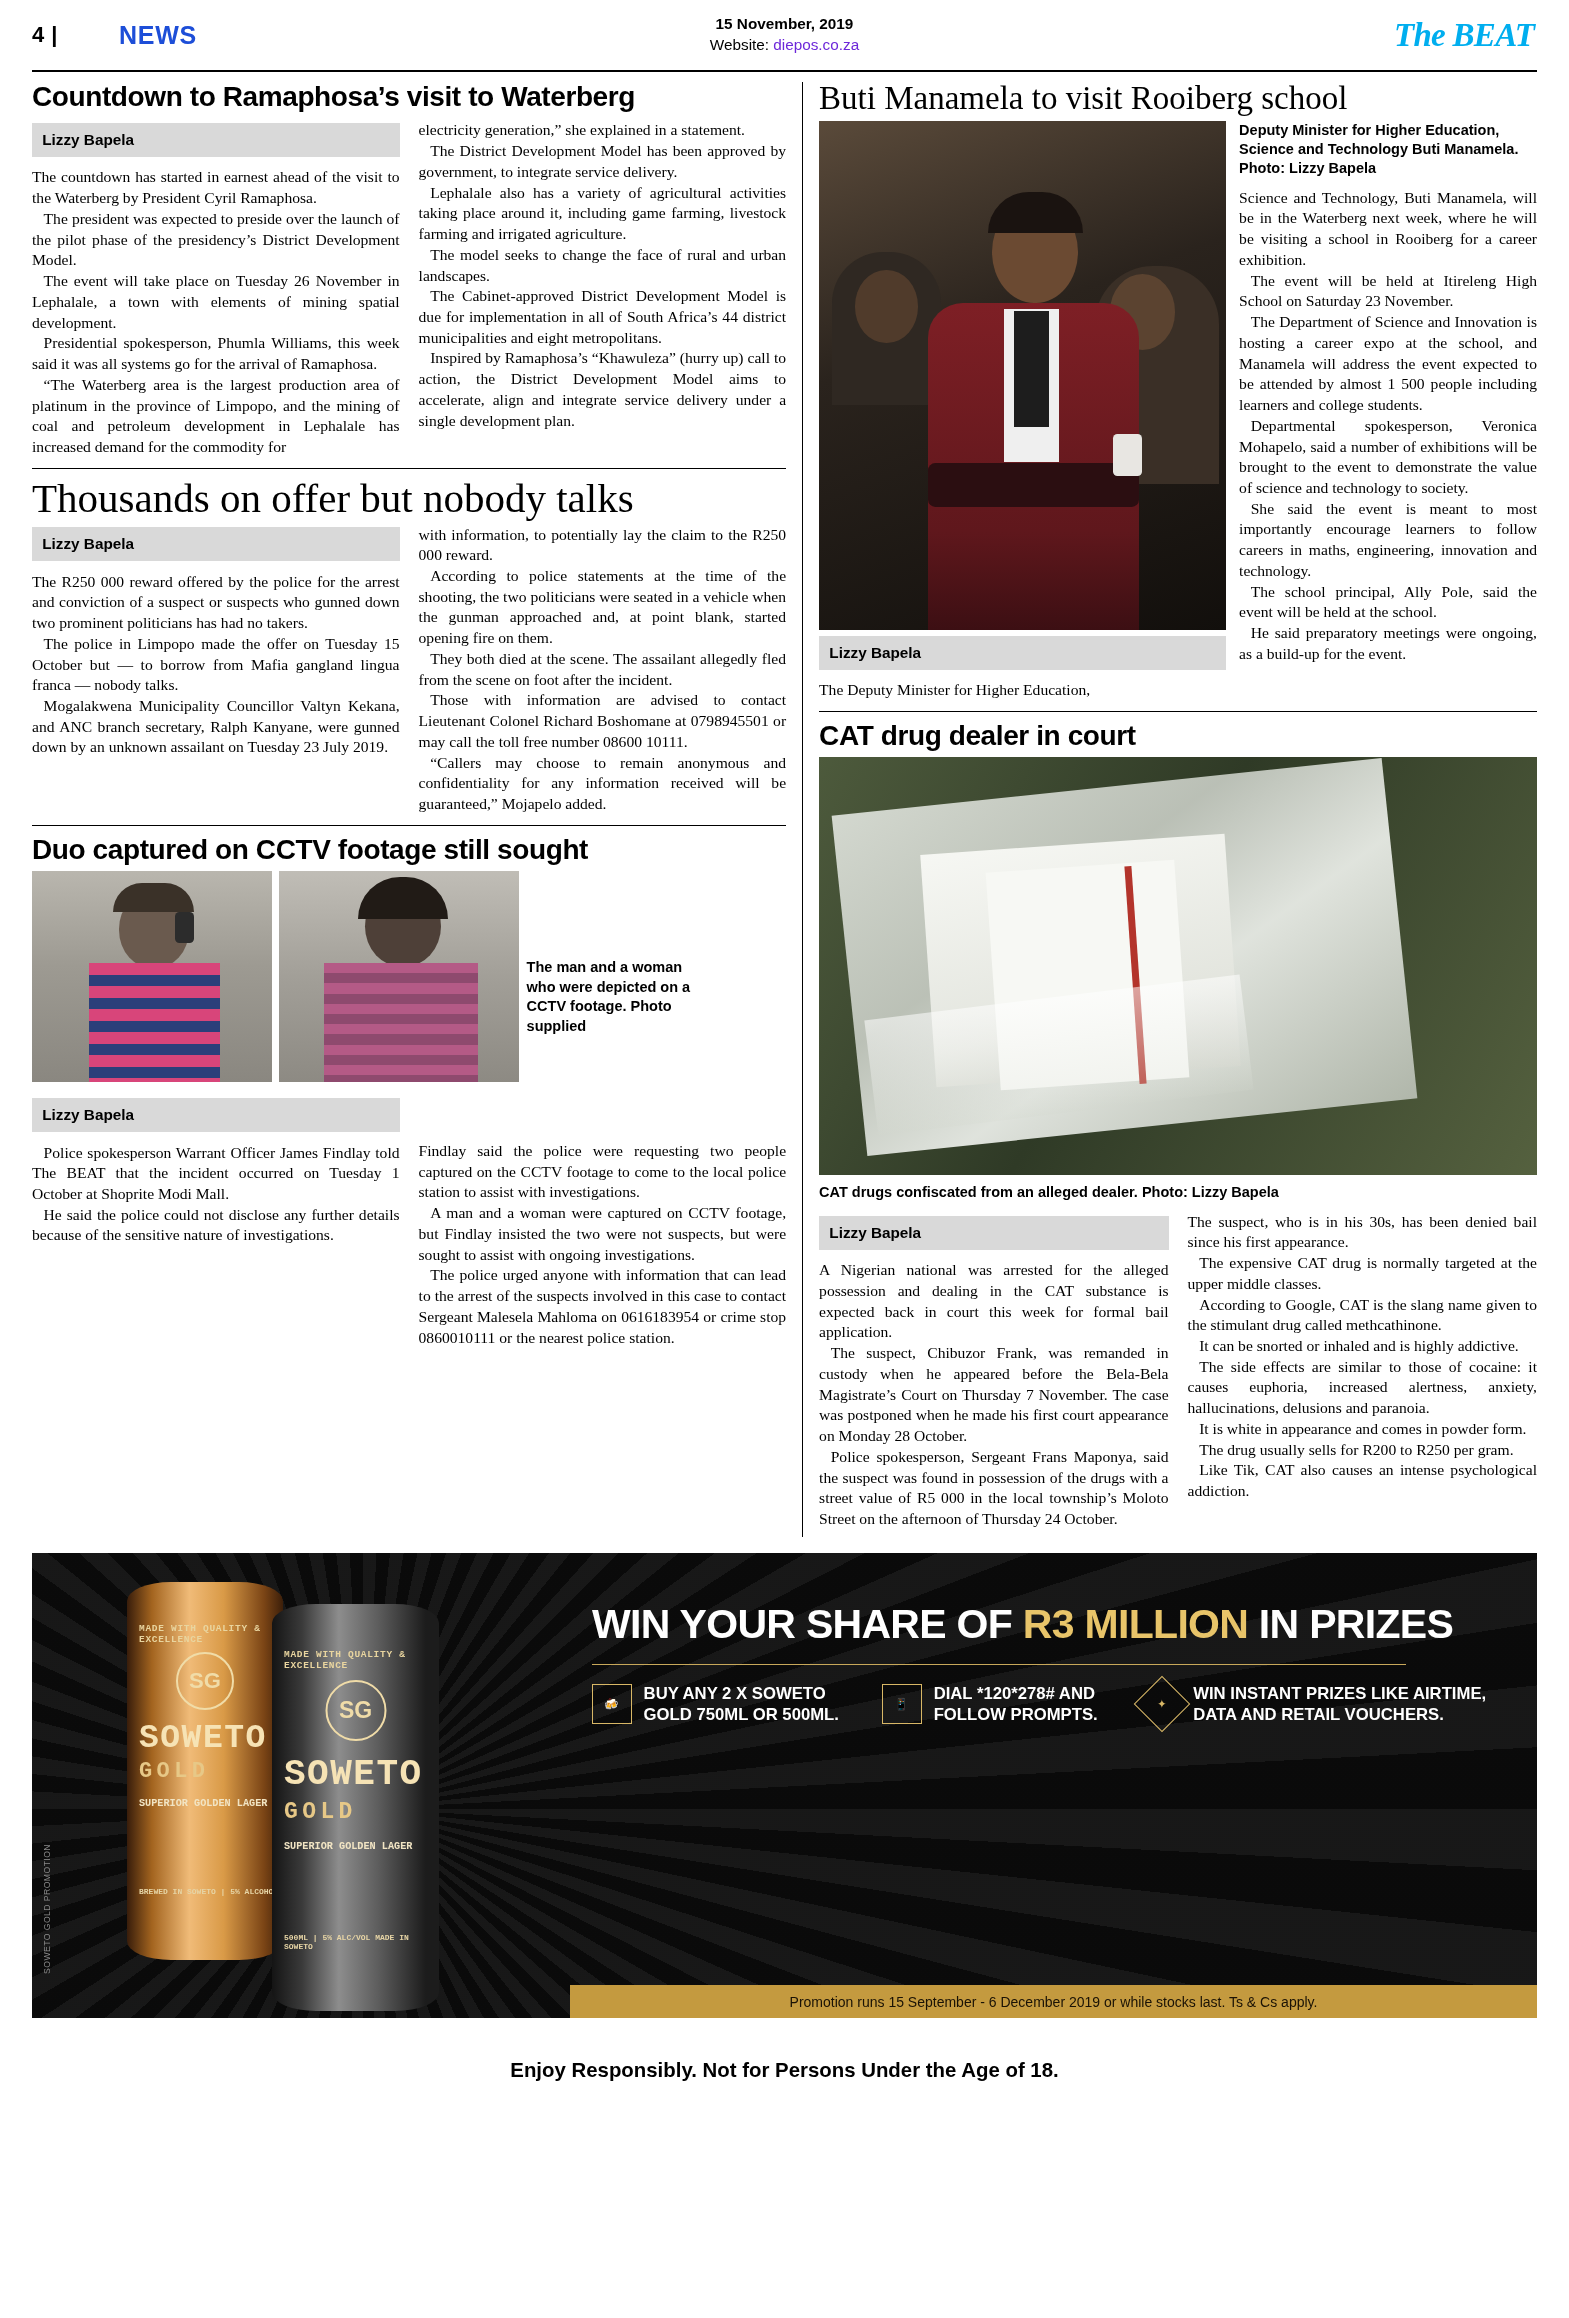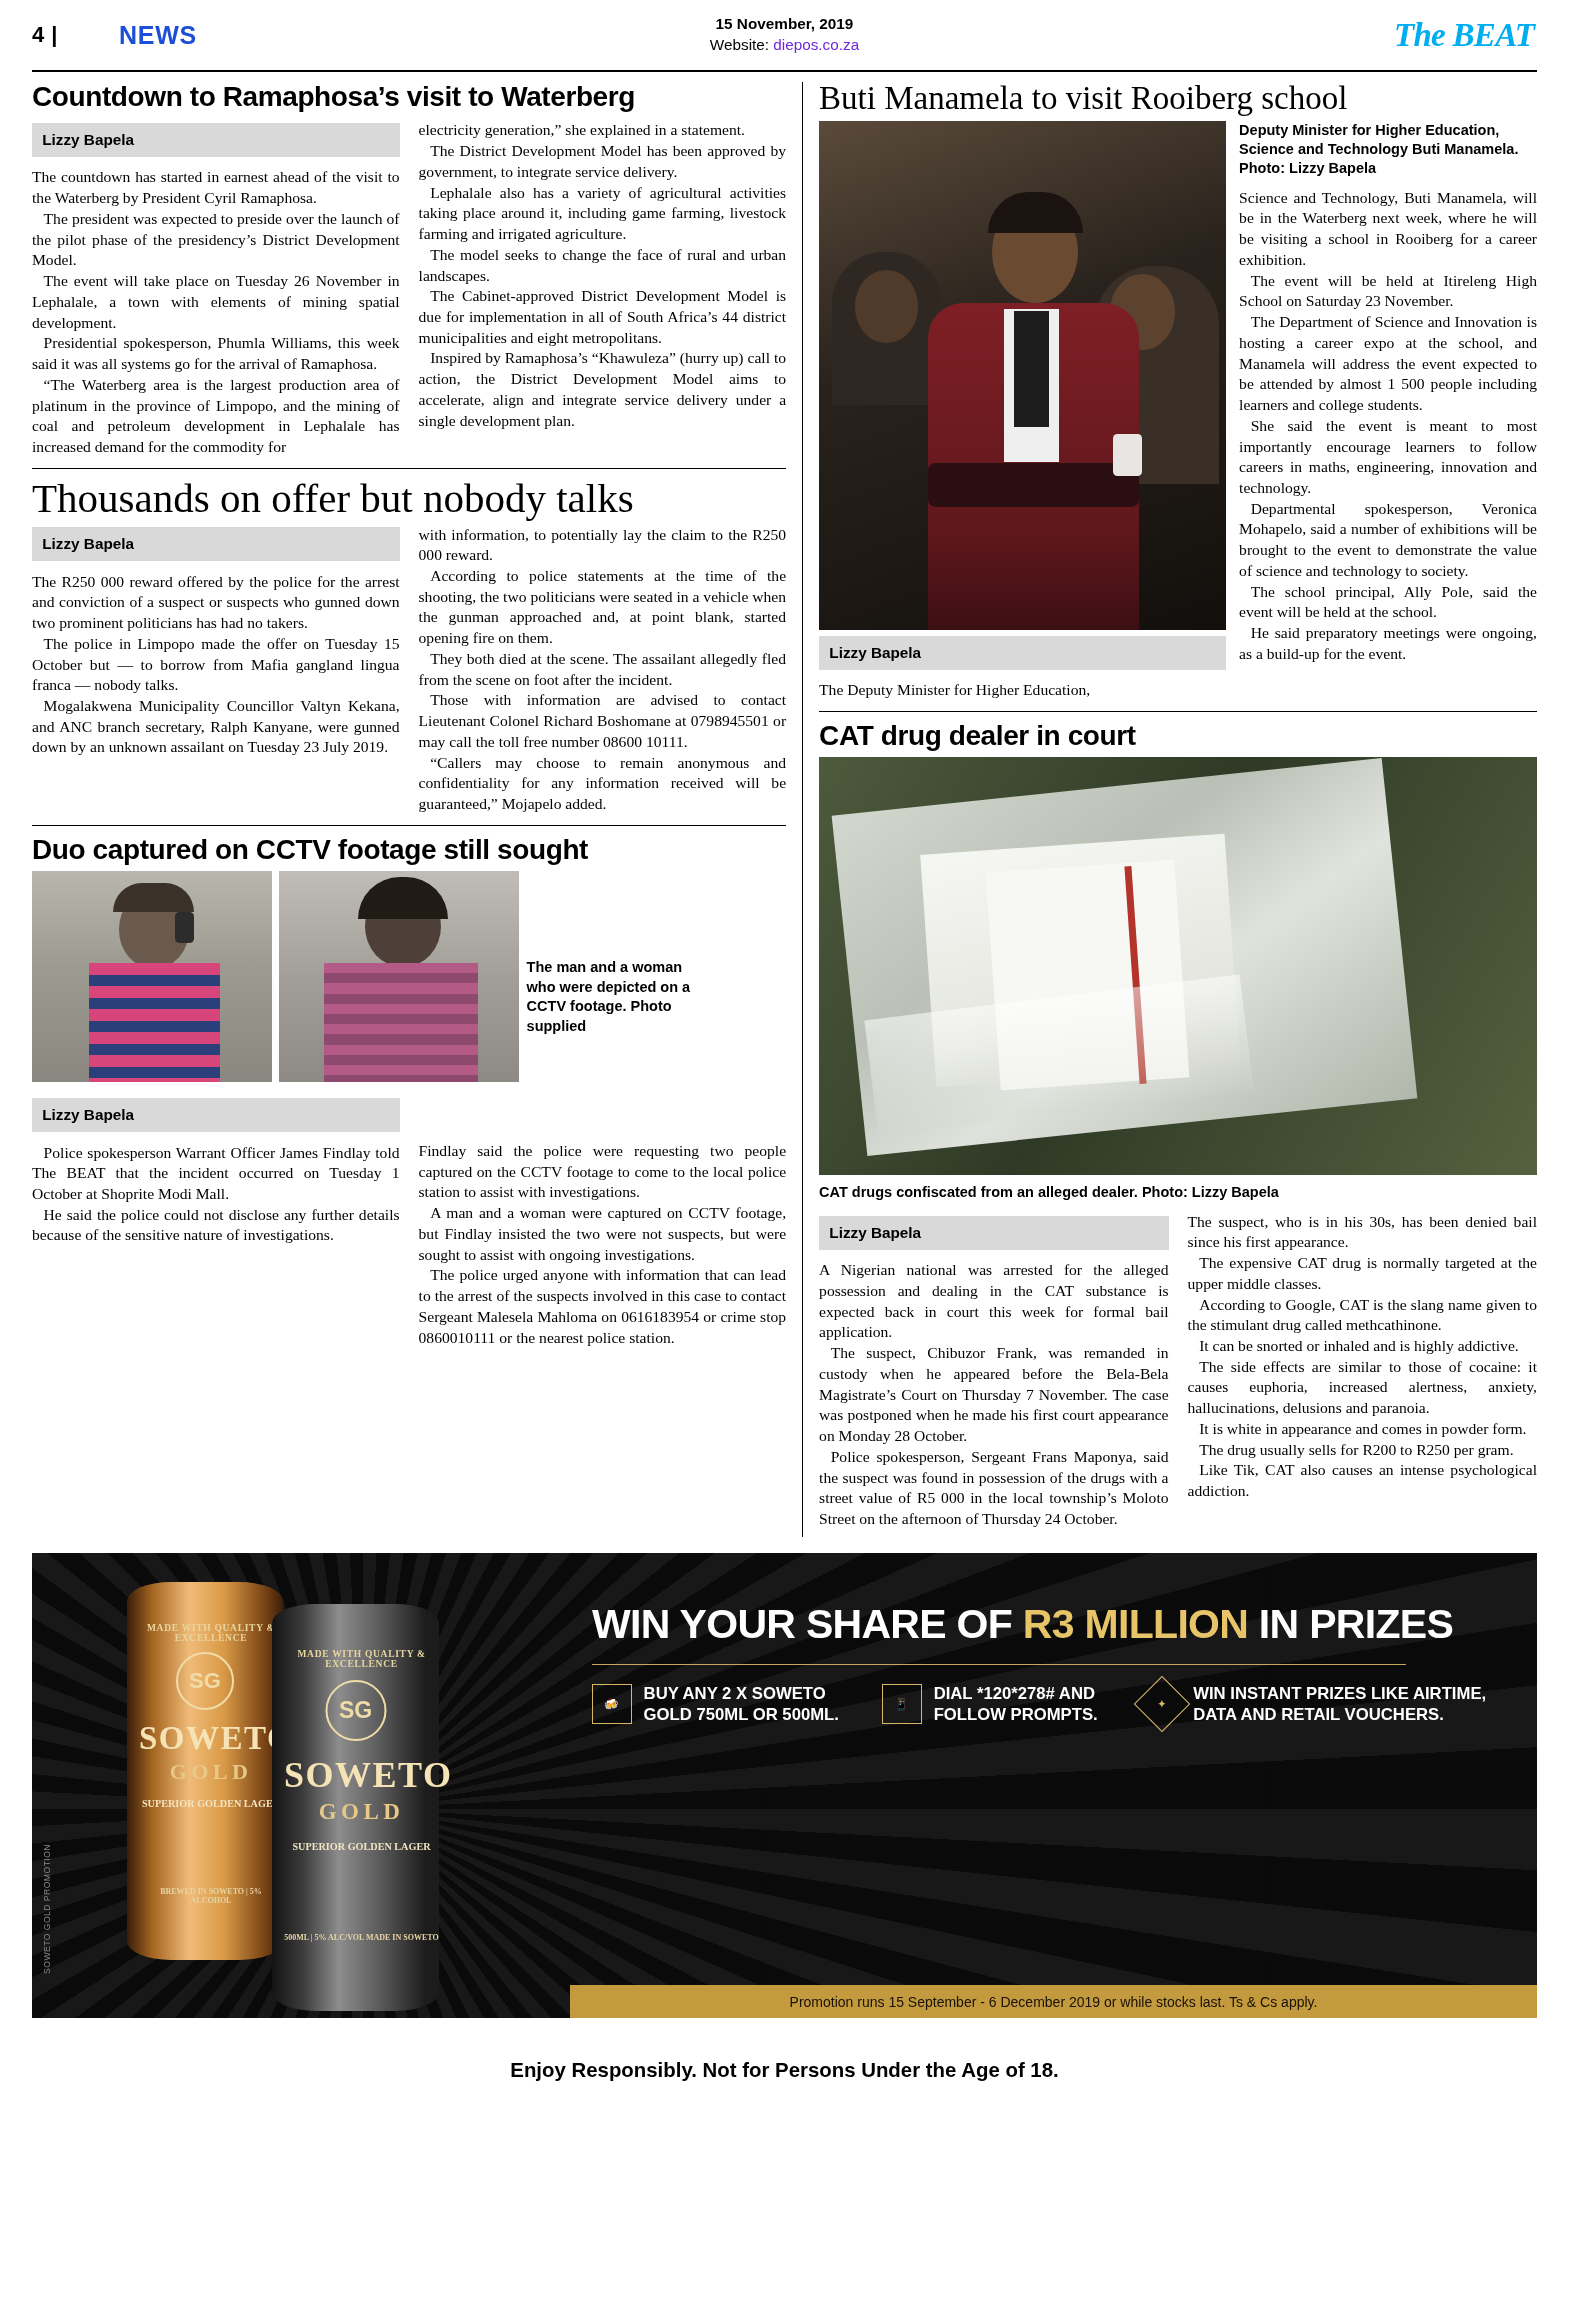--- a/index.html
+++ b/index.html
@@ -278,23 +278,23 @@
     background: linear-gradient(90deg,#381d0b 0%, #a3641f 16%, #f0bb78 40%, #d99a47 62%, #7a4415 88%, #3c1f0a 100%);
   }
   .can2 {
     left: 240px; top: 51px;
     width: 167px; height: 407px;
     background: linear-gradient(90deg,#141414 0%, #3a3a3a 18%, #8d8d8d 40%, #5c5c5c 64%, #1c1c1c 92%);
   }
   .can-label {
     position: absolute;
     left: 12px; right: 0;
-    text-align: center;
+    text-align: left;
     color: #f6e3b5;
-    font-family: Liberation Serif, serif;
+    font-family: Liberation Mono, monospace;
     font-weight: bold;
   }
   .ad-disclaimer {
     text-align: center;
     font-family: "Liberation Sans", sans-serif;
     font-weight: bold;
     font-size: 20.4px;
     margin-top: 41px;
   }
 </style>
@@ -428,22 +428,22 @@
             </div>
             <div class="byline" style="margin-top:5.8px;">Lizzy Bapela</div>
             <p class="body first">The Deputy Minister for Higher Education,</p>
           </div>
 
           <div class="buti-text-col">
             <div class="caption-bold">Deputy Minister for Higher Education, Science and Technology Buti Manamela. Photo: Lizzy Bapela</div>
             <p class="body first" style="margin-top:10.2px;">Science and Technology, Buti Manamela, will be in the Waterberg next week, where he will be visiting a school in Rooiberg for a career exhibition.</p>
             <p class="body">The event will be held at Itireleng High School on Saturday 23 November.</p>
             <p class="body">The Department of Science and Innovation is hosting a career expo at the school, and Manamela will address the event expected to be attended by almost 1 500 people including learners and college students.</p>
+            <p class="body">Departmental spokesperson, Veronica Mohapelo, said a number of exhibitions will be brought to the event to demonstrate the value of science and technology to society.</p>
             <p class="body">She said the event is meant to most importantly encourage learners to follow careers in maths, engineering, innovation and technology.</p>
-            <p class="body">Departmental spokesperson, Veronica Mohapelo, said a number of exhibitions will be brought to the event to demonstrate the value of science and technology to society.</p>
             <p class="body">The school principal, Ally Pole, said the event will be held at the school.</p>
             <p class="body">He said preparatory meetings were ongoing, as a build-up for the event.</p>
           </div>
         </div>
       </div>
 
       <div class="hr-black"></div>
 
       <div class="sect">
         <h2 class="headline">CAT drug dealer in court</h2>

